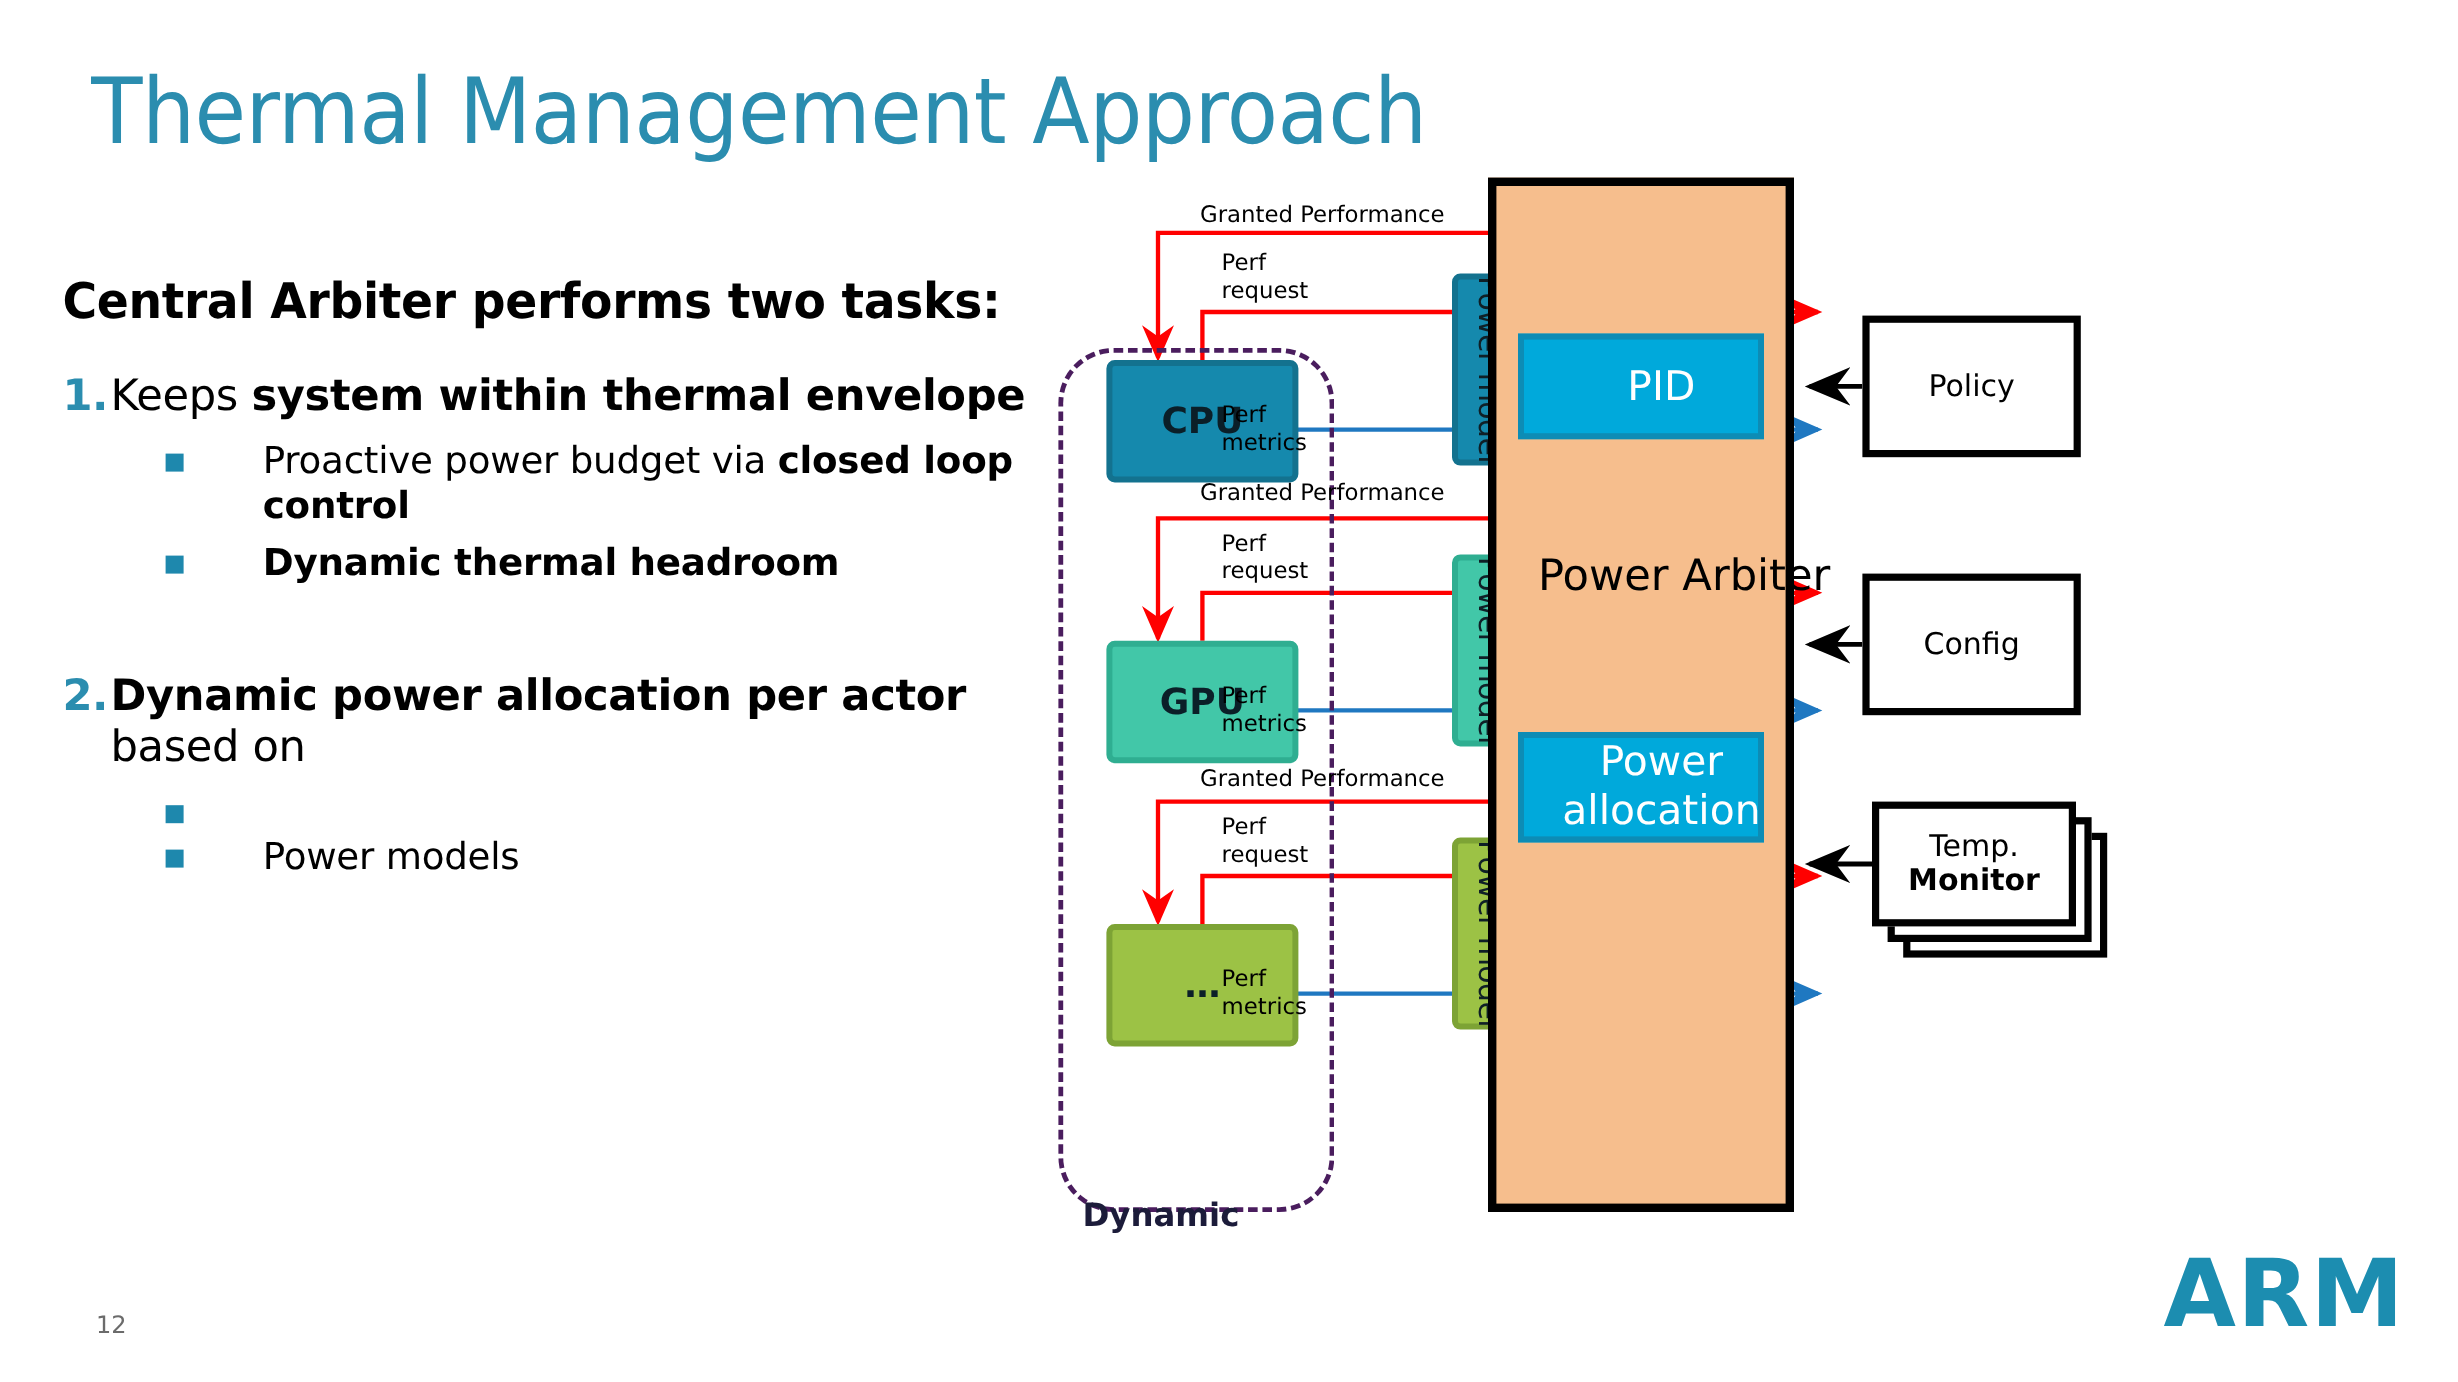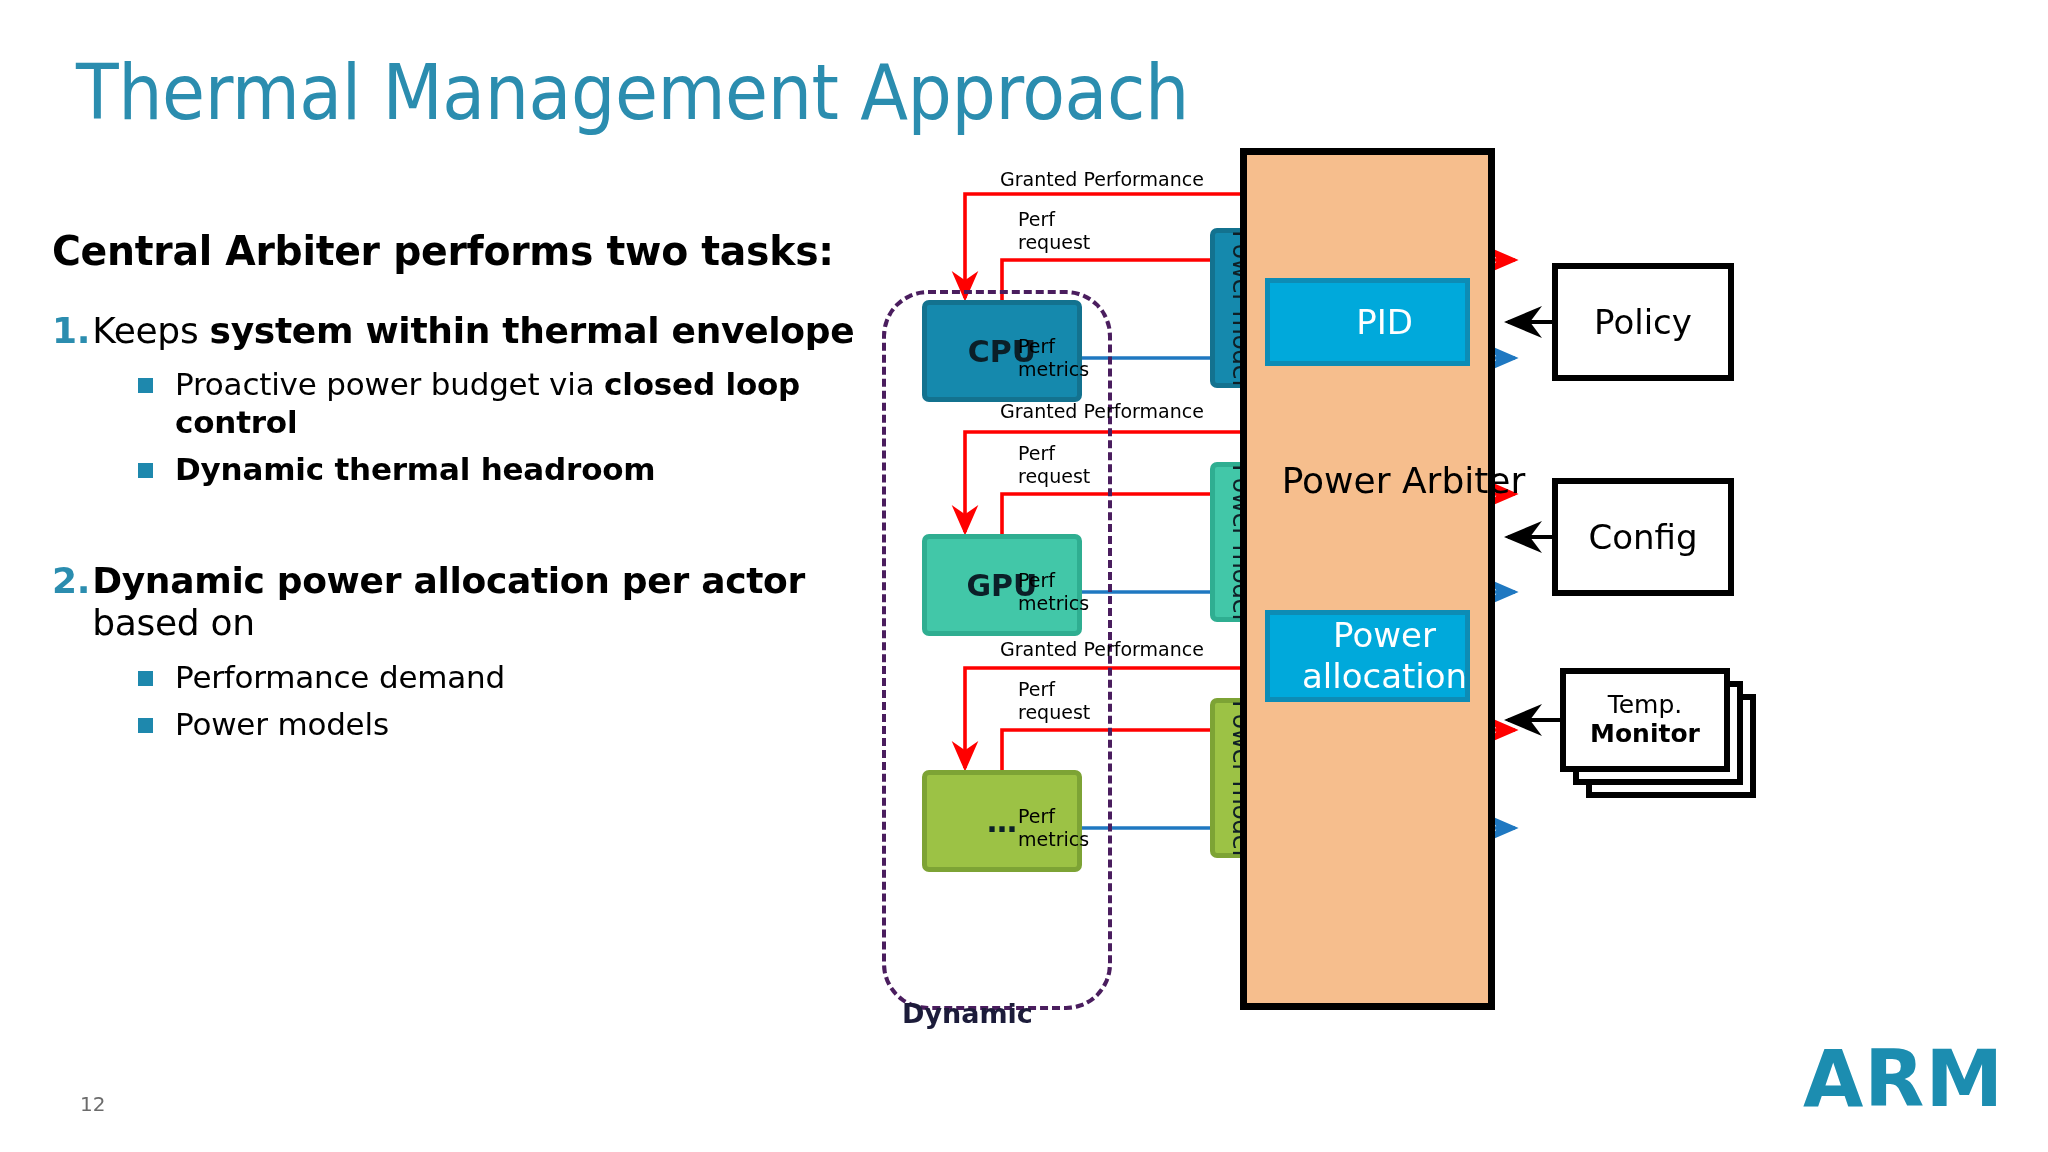--- a/index.html
+++ b/index.html
@@ -69,20 +69,21 @@
   .sub-list { margin-top: 14px; padding-left: 86px; }
   .sub-item {
     display: flex;
     align-items: flex-start;
     margin-top: 10px;
     font-family: "DejaVu Sans", sans-serif;
     font-size: 31px;
     line-height: 1.2;
     color: #000;
     letter-spacing: -0.2px;
+    gap: 44px;
   }
   .sub-item .sqbullet {
     width: 15px; height: 15px;
     background: #1E88AD;
     flex: 0 0 auto;
     margin: 12px 22px 0 0;
   }
   .sub-item .subtext b { font-weight: 700; }
 
   .gap-block { height: 38px; }
@@ -200,21 +201,21 @@
   #pid-box { left: 405px; top: 118px; width: 205px; height: 88px; }
   #power-arbitration-box { left: 405px; top: 450px; width: 205px; height: 92px; }
 
   
   .wbox {
     background: #fff;
     border: 6px solid #000;
     box-sizing: border-box;
     display: flex; align-items: center; justify-content: center;
     font-family: "DejaVu Sans", sans-serif;
-    font-size: 34px;
+    font-size: 25px;
     color: #000;
     text-align: center;
     line-height: 1.18;
   }
   #policy-box { left: 692px; top: 103px; width: 182px; height: 118px; }
   #config-box { left: 692px; top: 318px; width: 182px; height: 118px; }
 
   #temp-stack { left: 700px; top: 508px; width: 196px; height: 130px; }
   #temp-stack .layer {
     position: absolute;
@@ -273,21 +274,20 @@
 
     <div class="gap-block"></div>
 
     <div class="num-item">
       <span class="numeral">2.</span>
       <span class="numtext"><b>Dynamic power allocation per actor</b><span> based on</span></span>
     </div>
     <div class="sub-list">
       <div class="sub-item">
         <span class="sqbullet"></span>
-        <span class="subtext">Performance demand</span>
       </div>
       <div class="sub-item">
         <span class="sqbullet"></span>
         <span class="subtext">Power models</span>
       </div>
     </div>
   </div>
 
   <div id="page-number">12</div>
   <div id="arm-logo">ARM</div>

